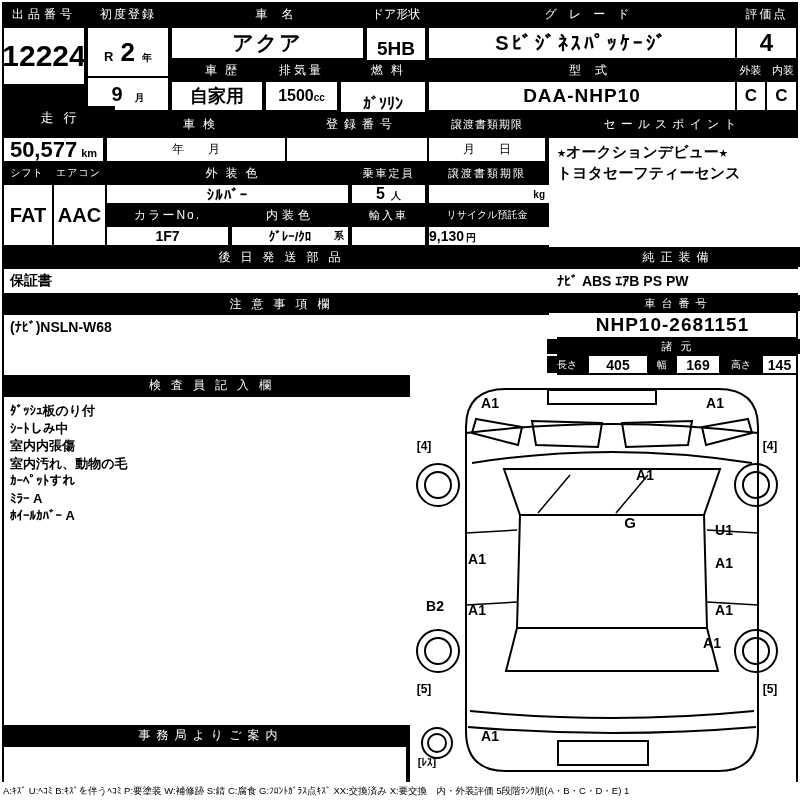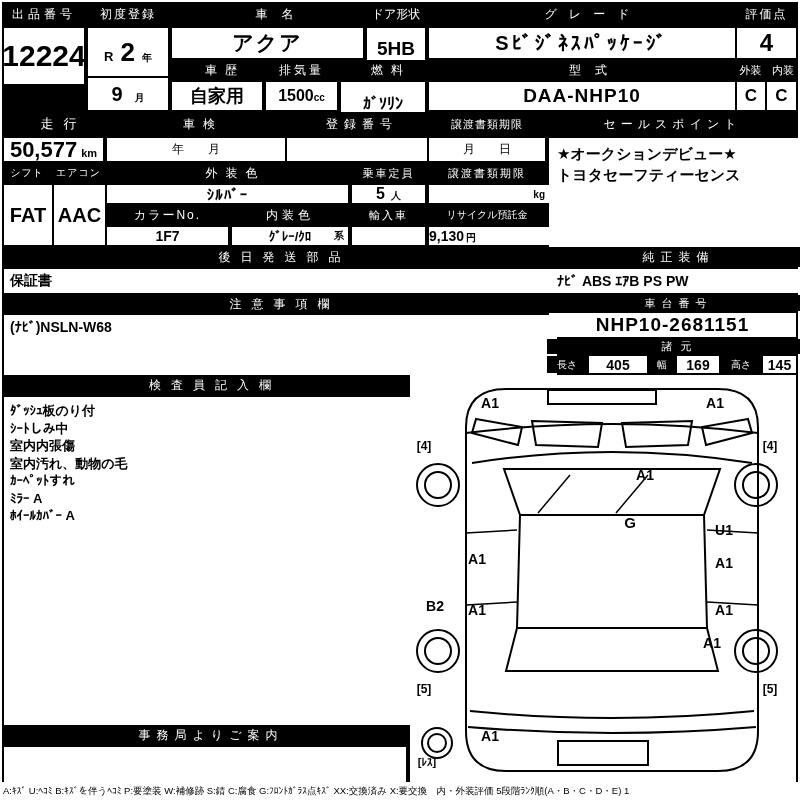--- a/index.html
+++ b/index.html
@@ -6,21 +6,21 @@
   body{width:800px;height:800px;position:relative;background:#fff;color:#000;
        font-family:"Liberation Sans","DejaVu Sans",sans-serif;}
   .sheet{position:absolute;left:2px;top:2px;width:796px;height:780px;background:#000;}
   .cell{position:absolute;background:#fff;display:flex;align-items:center;justify-content:center;
         font-weight:bold;overflow:hidden;white-space:nowrap;}
   .hdr{position:absolute;background:#000;color:#fff;display:flex;align-items:center;justify-content:center;
        font-size:12px;font-weight:400;overflow:hidden;white-space:nowrap;}
   .vu{display:flex;align-items:baseline;}
   .u{font-size:10px;font-weight:bold;}
   .col{flex-direction:column;align-items:flex-start;justify-content:flex-start;}
-  .sales-line{line-height:21px;font-size:15px;}
+  .sales-line{line-height:21px;font-size:15px;font-family:Liberation Mono, monospace;}
   .note-line{line-height:17.5px;font-size:13px;}
   .legend{position:absolute;left:3px;top:785px;width:794px;font-size:9.5px;white-space:nowrap;font-weight:500;}
   svg{display:block;}
 </style>
 </head>
 <body>
 
 <div class="sheet">
 
   <div class="hdr" style="left:0;top:0;width:84px;height:24px;letter-spacing:4px">出品番号</div>
@@ -61,21 +61,21 @@
     <span class="vu" style="">
       <span style="font-size:16px">1500</span>
       <span class="u">cc</span>
     </span>
   </div>
   <div class="cell" style="left:339px;top:80px;width:84px;height:44px;font-size:16px">ｶﾞｿﾘﾝ</div>
   <div class="cell" style="left:427px;top:80px;width:306px;height:28px;font-size:19px;letter-spacing:1px">DAA-NHP10</div>
   <div class="cell" style="left:735px;top:80px;width:28px;height:28px;font-size:17px">C</div>
   <div class="cell" style="left:765px;top:80px;width:29px;height:28px;font-size:17px">C</div>
 
-  <div class="hdr" style="left:0;top:110px;width:103px;height:24px;font-size:13px;letter-spacing:10px;padding-left:10px">走行</div>
+  <div class="hdr" style="left:0;top:104px;width:103px;height:24px;font-size:13px;letter-spacing:10px;padding-left:10px">走行</div>
   <div class="cell" style="left:2px;top:136px;width:99px;height:23px">
     <span class="vu" style="gap:4px">
       <span style="font-size:22px">50,577</span>
       <span style="font-size:11px">km</span>
     </span>
   </div>
   <div class="hdr" style="left:103px;top:110px;width:180px;height:24px;letter-spacing:8px;padding-left:8px">車検</div>
   <div class="cell" style="left:105px;top:136px;width:178px;height:23px;font-size:12px;font-weight:normal">年　　月</div>
   <div class="hdr" style="left:283px;top:110px;width:142px;height:24px;letter-spacing:6px;padding-left:6px">登録番号</div>
   <div class="cell" style="left:285px;top:136px;width:140px;height:23px;font-size:12px"></div>

